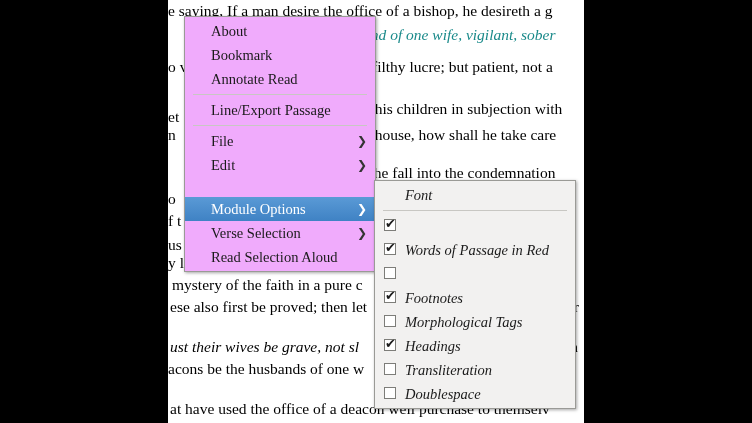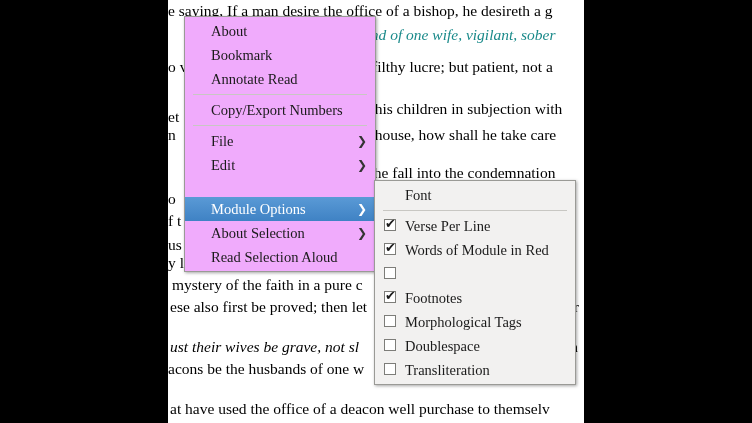--- a/index.html
+++ b/index.html
@@ -90,20 +90,21 @@
   #module-submenu {
     position: absolute;
     left: 374px;
     top: 180px;
     width: 200px;
     background: #f2f1f0;
     border: 1px solid #9a9a96;
     box-shadow: 1px 1px 3px rgba(0,0,0,0.35);
     padding: 2px 0;
     z-index: 30;
+    font-style: italic;
   }
   .sub-item {
     position: relative;
     height: 24px;
     line-height: 24px;
     padding: 0 10px 0 30px;
     font-size: 14.5px;
     color: #1a1a1a;
     white-space: nowrap;
     cursor: default;
@@ -179,71 +180,74 @@
       <span>About</span>
     </div>
     <div class="menu-item">
       <span>Bookmark</span>
     </div>
     <div class="menu-item">
       <span>Annotate Read</span>
     </div>
     <div class="menu-sep"></div>
     <div class="menu-item">
-      <span>Copy/Export Numbers</span>
+      <span>Line/Export Passage</span>
     </div>
     <div class="menu-sep"></div>
     <div class="menu-item">
       <span>File</span>
       <span class="submenu-arrow">❯</span>
     </div>
     <div class="menu-item">
       <span>Edit</span>
       <span class="submenu-arrow">❯</span>
     </div>
     <div class="menu-item highlight">
       <span>Module Options</span>
       <span class="submenu-arrow">❯</span>
     </div>
     <div class="menu-item">
-      <span>About Selection</span>
+      <span>Verse Selection</span>
       <span class="submenu-arrow">❯</span>
     </div>
     <div class="menu-item">
       <span>Read Selection Aloud</span>
     </div>
   </div>
 
   <div id="module-submenu">
     <div class="sub-item">
       <span>Font</span>
     </div>
     <div class="menu-sep"></div>
     <div class="sub-item">
       <span class="checkbox checked"></span>
-      <span>Verse Per Line</span>
-    </div>
-    <div class="sub-item">
-      <span class="checkbox checked"></span>
-      <span>Words of Module in Red</span>
+    </div>
+    <div class="sub-item">
+      <span class="checkbox checked"></span>
+      <span>Words of Passage in Red</span>
     </div>
     <div class="sub-item">
       <span class="checkbox"></span>
     </div>
     <div class="sub-item">
       <span class="checkbox checked"></span>
       <span>Footnotes</span>
     </div>
     <div class="sub-item">
       <span class="checkbox"></span>
       <span>Morphological Tags</span>
     </div>
     <div class="sub-item">
+      <span class="checkbox checked"></span>
+      <span>Headings</span>
+    </div>
+    <div class="sub-item">
+      <span class="checkbox"></span>
+      <span>Transliteration</span>
+    </div>
+    <div class="sub-item">
       <span class="checkbox"></span>
       <span>Doublespace</span>
     </div>
-    <div class="sub-item">
-      <span class="checkbox"></span>
-      <span>Transliteration</span>
-    </div>
   </div>
 
 </div>
 
 </body></html>

